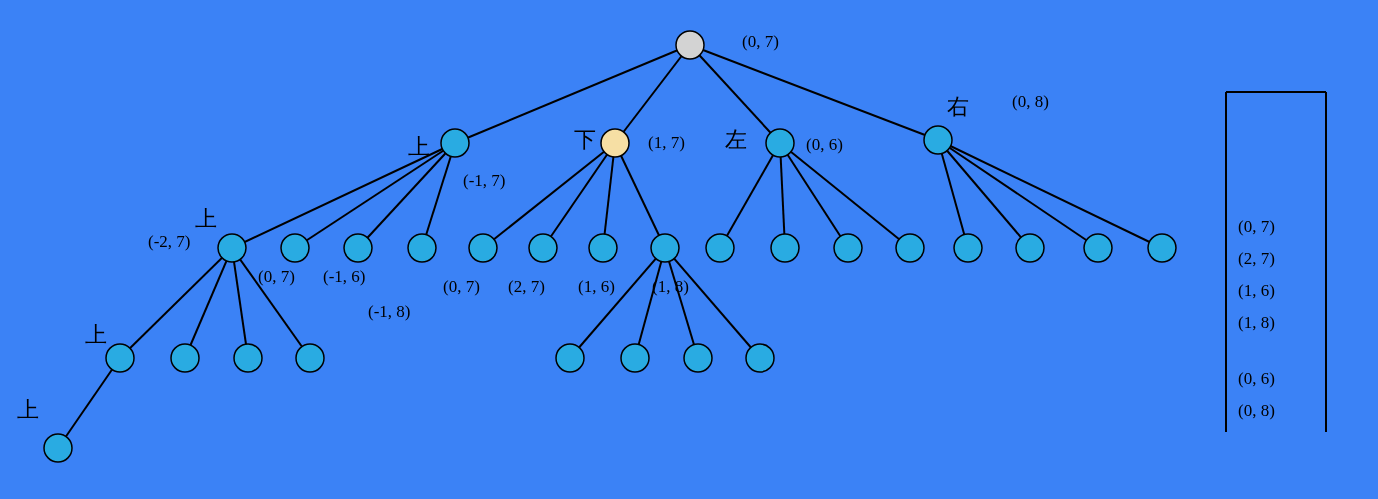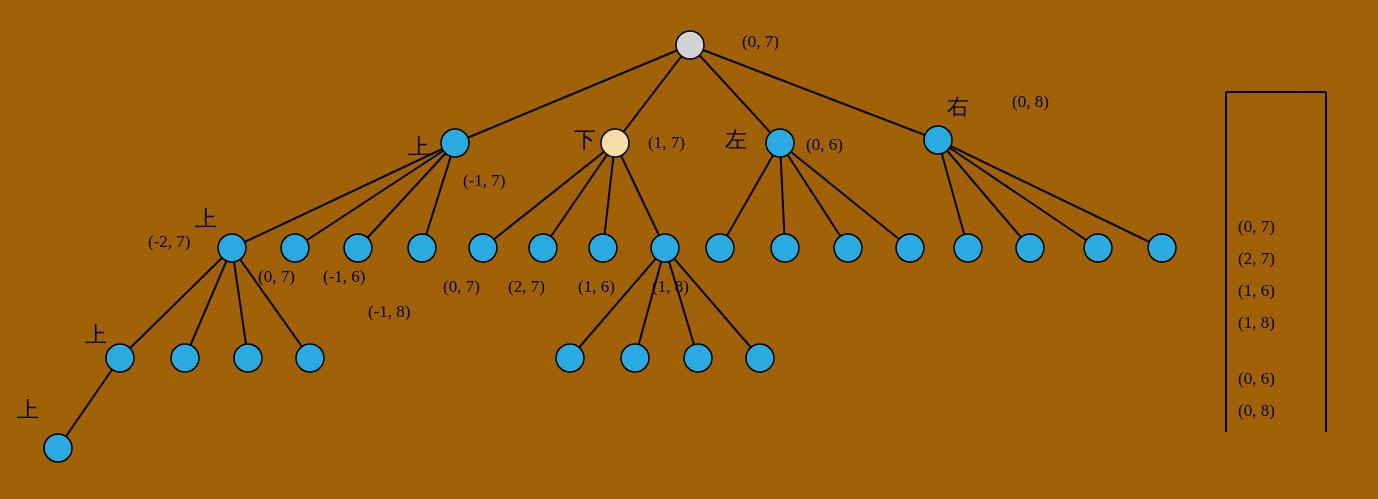--- a/index.html
+++ b/index.html
@@ -8,21 +8,21 @@
     background: #ffffff;
     width: 1378px;
     height: 499px;
     overflow: hidden;
     font-family: "Liberation Serif", "DejaVu Serif", serif;
   }
   #stage {
     position: relative;
     width: 1378px;
     height: 499px;
-    background: #a16207;
+    background: #3b82f6;
   }
   svg text {
     fill: #000000;
     font-family: "Liberation Serif", "DejaVu Serif", serif;
   }
   .coord-label { font-size: 17px; }
   .dir-label   { font-size: 22px; }
   .queue-label { font-size: 17px; }
   .tree-edge   { stroke: #000000; stroke-width: 2; }
   .queue-line  { stroke: #000000; stroke-width: 2; }

